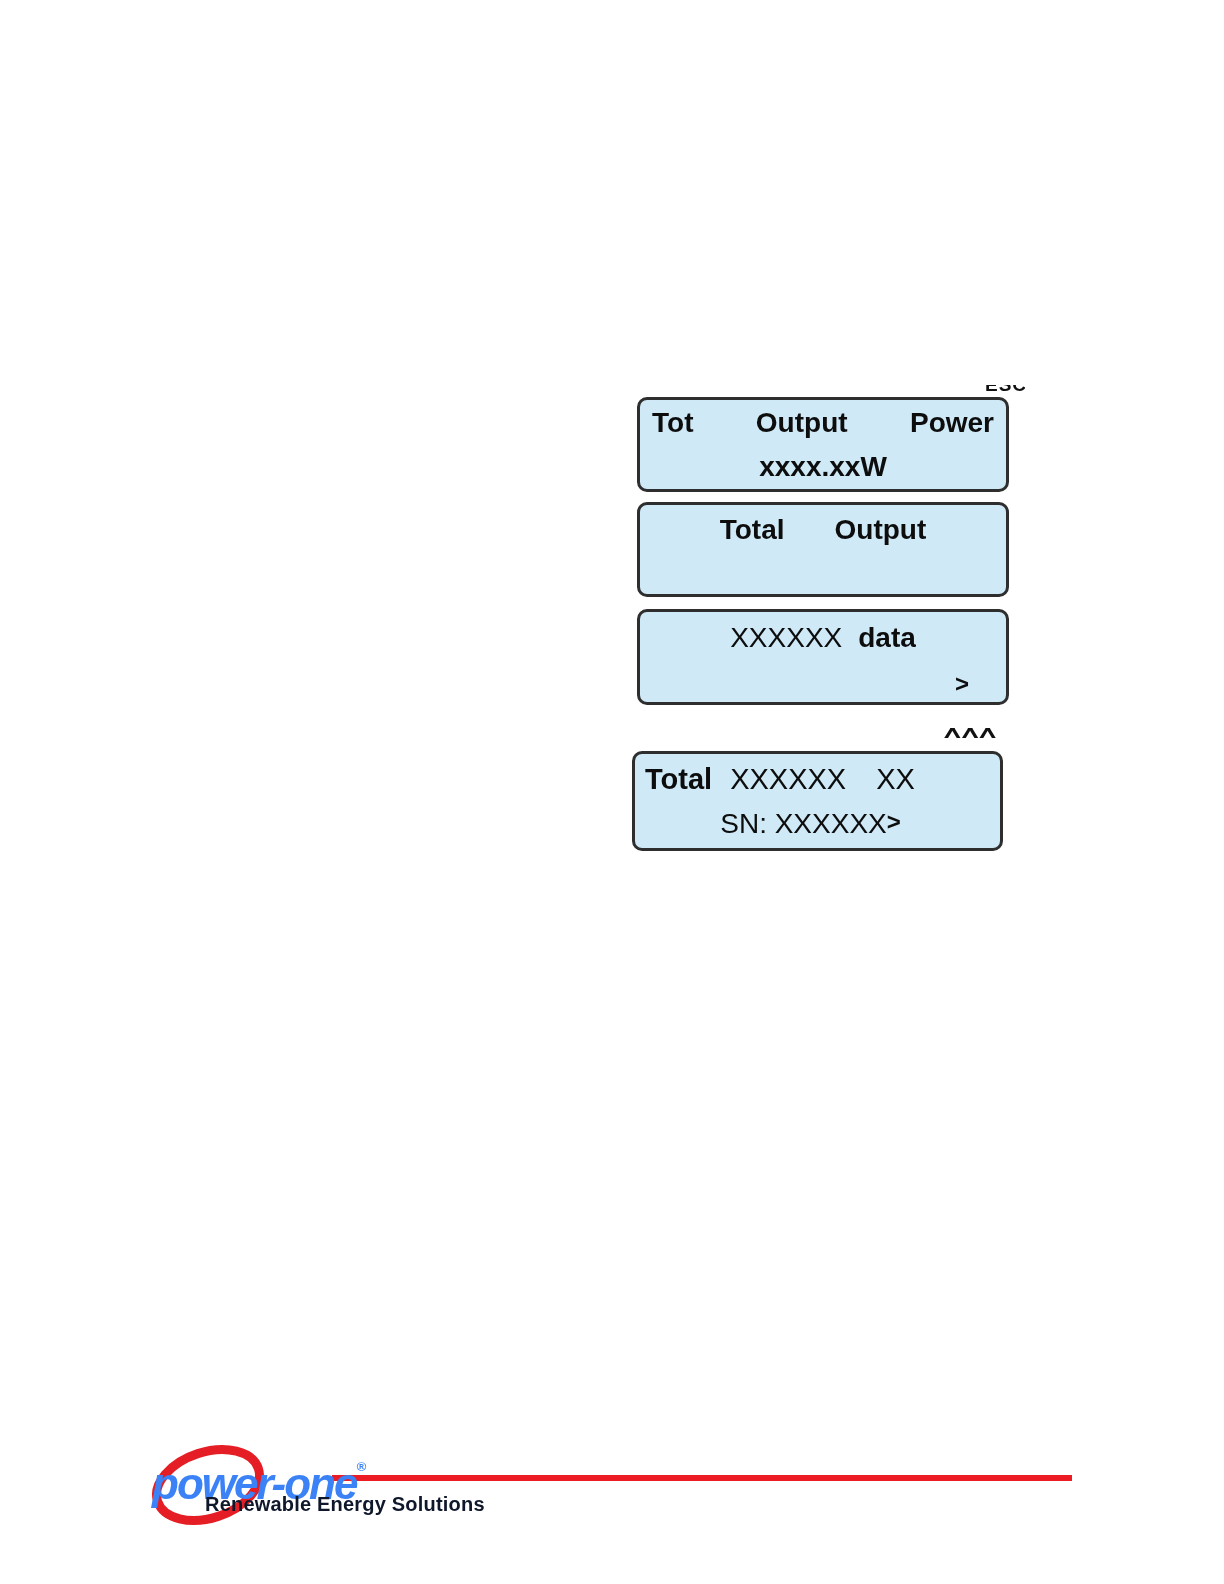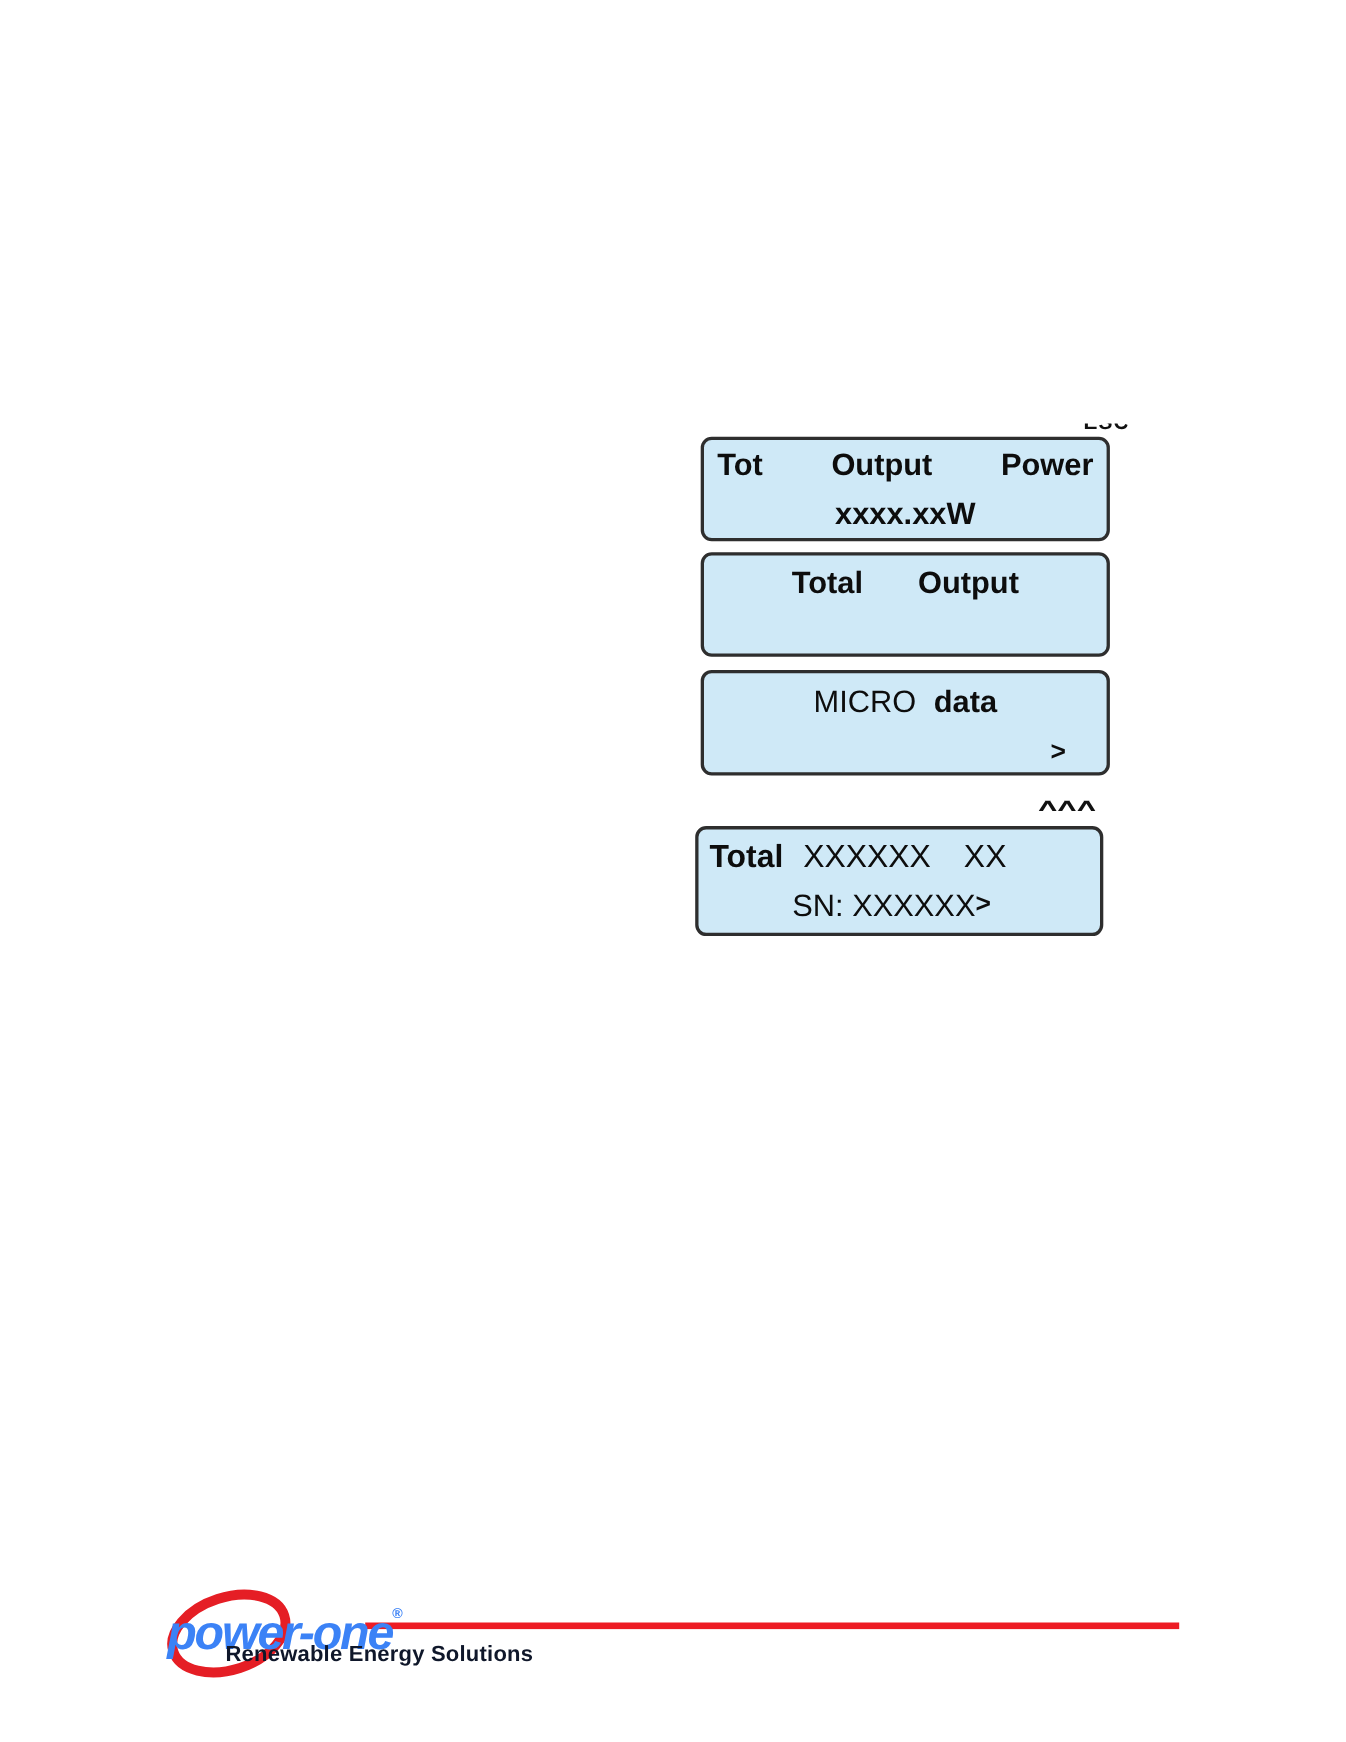--- a/index.html
+++ b/index.html
@@ -86,21 +86,21 @@
 
   <div class="lcd lcd2">
     <div class="lcd-line l1">
       <span>Total</span>
       <span>Output</span>
     </div>
   </div>
 
   <div class="lcd lcd3">
     <div class="lcd-line l1">
-      <span class="normal">MICRO</span>
+      <span class="normal">XXXXXX</span>
       <span class="bold">data</span>
     </div>
     <div class="lcd-line l2">&gt;</div>
   </div>
 
   <div class="artifact artifact-2">
     <span>XXX</span>
   </div>
 
   <div class="lcd lcd4">

